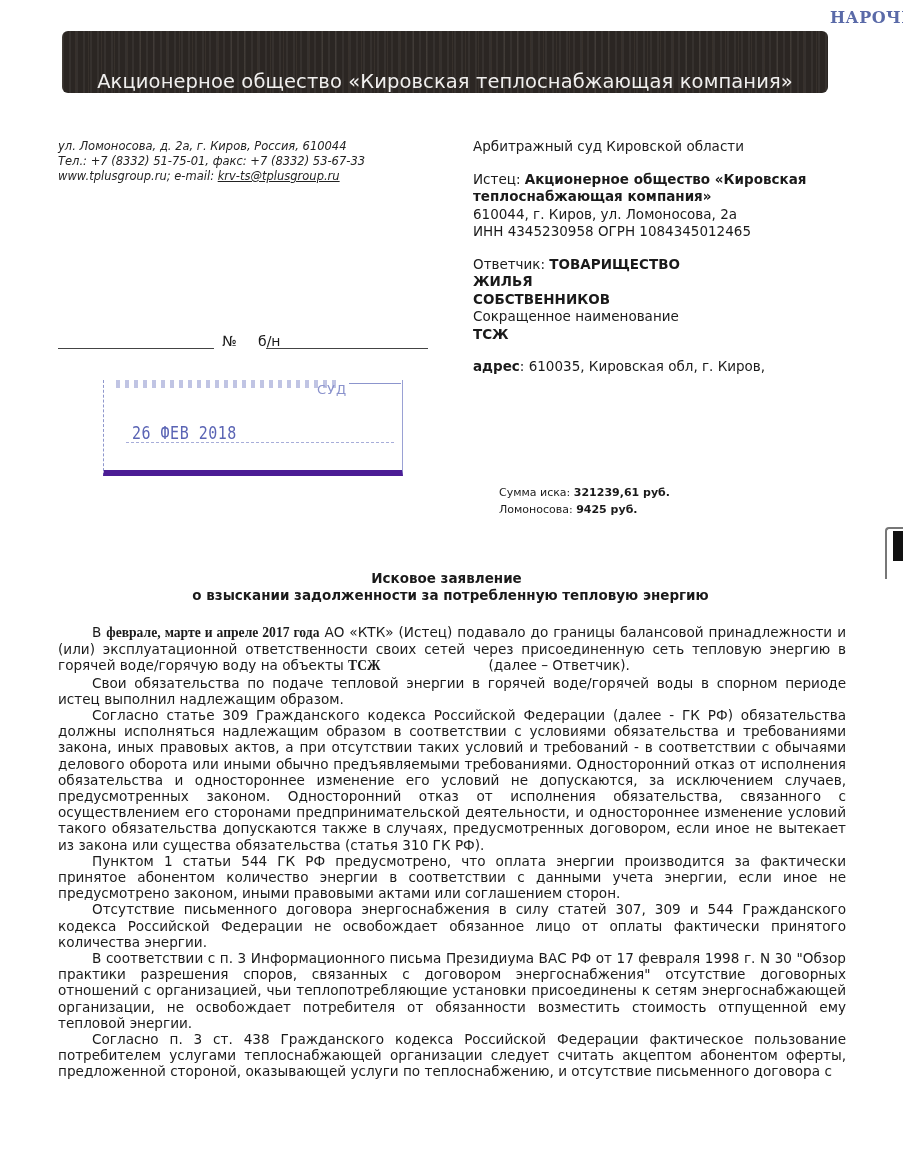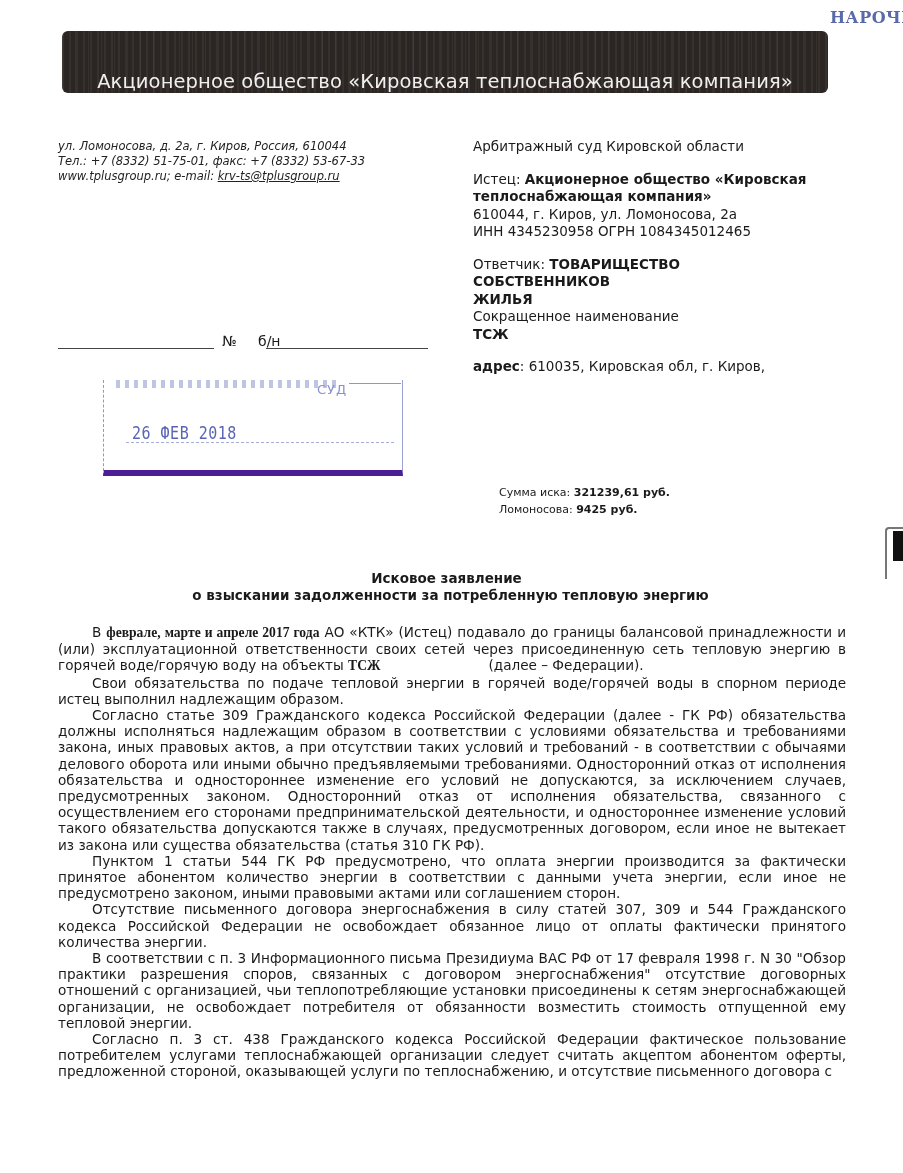--- a/index.html
+++ b/index.html
@@ -97,22 +97,22 @@
     <div>Арбитражный суд Кировской области</div>
   </div>
   <div class="blk">
     <div><span>Истец: </span><b>Акционерное общество «Кировская</b></div>
     <div><b>теплоснабжающая компания»</b></div>
     <div>610044, г. Киров, ул. Ломоносова, 2а</div>
     <div>ИНН 4345230958 ОГРН 1084345012465</div>
   </div>
   <div class="blk">
     <div><span>Ответчик: </span><b>ТОВАРИЩЕСТВО</b></div>
+    <div><b>ЖИЛЬЯ</b></div>
     <div><b>СОБСТВЕННИКОВ</b></div>
-    <div><b>ЖИЛЬЯ</b></div>
     <div>Сокращенное наименование</div>
     <div><b>ТСЖ</b></div>
   </div>
   <div><b>адрес</b><span>: 610035, Кировская обл, г. Киров,</span></div>
 </div>
 
 <div class="number-line">
   <div class="l1"></div>
   <span class="no">№</span>
   <span class="val">б/н</span>
@@ -131,21 +131,21 @@
   <div><span>Сумма иска: </span><b>321239,61 руб.</b></div>
   <div><span>Ломоносова: </span><b>9425 руб.</b></div>
 </div>
 
 <div class="title">
   <div class="t1">Исковое заявление</div>
   <div class="t2">о взыскании задолженности за потребленную тепловую энергию</div>
 </div>
 
 <div class="body-text">
-  <p><span>В </span><b>феврале, марте и апреле 2017 года</b><span> АО «КТК» (Истец) подавало до границы балансовой принадлежности и (или)  эксплуатационной ответственности своих сетей через присоединенную сеть тепловую энергию в горячей воде/горячую воду на объекты </span><b>ТСЖ</b><span style="white-space:pre">                         (далее – Федерации).</span></p>
+  <p><span>В </span><b>феврале, марте и апреле 2017 года</b><span> АО «КТК» (Истец) подавало до границы балансовой принадлежности и (или)  эксплуатационной ответственности своих сетей через присоединенную сеть тепловую энергию в горячей воде/горячую воду на объекты </span><b>ТСЖ</b><span style="white-space:pre">                         (далее – Ответчик).</span></p>
   <p>Свои обязательства по подаче тепловой энергии в горячей воде/горячей воды в спорном периоде истец выполнил надлежащим образом.</p>
   <p>Согласно статье 309 Гражданского кодекса Российской Федерации (далее - ГК РФ) обязательства должны исполняться надлежащим образом в соответствии с условиями обязательства и требованиями закона, иных правовых актов, а при отсутствии таких условий и требований - в соответствии с обычаями делового оборота или иными обычно предъявляемыми требованиями. Односторонний отказ от исполнения обязательства и одностороннее изменение его условий не допускаются, за исключением случаев, предусмотренных законом. Односторонний отказ от исполнения обязательства, связанного с осуществлением его сторонами предпринимательской деятельности, и одностороннее изменение условий такого обязательства допускаются также в случаях, предусмотренных договором, если иное не вытекает из закона или существа обязательства (статья 310 ГК РФ).</p>
   <p>Пунктом 1 статьи 544 ГК РФ предусмотрено, что оплата энергии производится за фактически принятое абонентом количество энергии в соответствии с данными учета энергии, если иное не предусмотрено законом, иными правовыми актами или соглашением сторон.</p>
   <p>Отсутствие письменного договора энергоснабжения в силу статей 307, 309 и 544 Гражданского кодекса Российской Федерации не освобождает обязанное лицо от оплаты фактически принятого количества энергии.</p>
   <p>В соответствии с п. 3 Информационного письма Президиума ВАС РФ от 17 февраля 1998 г. N 30 "Обзор практики разрешения споров, связанных с договором энергоснабжения" отсутствие договорных отношений с организацией, чьи теплопотребляющие установки присоединены к сетям энергоснабжающей организации, не освобождает потребителя от обязанности возместить стоимость отпущенной ему тепловой энергии.</p>
   <p>Согласно п. 3 ст. 438 Гражданского кодекса Российской Федерации фактическое пользование потребителем услугами теплоснабжающей организации следует считать акцептом абонентом оферты, предложенной стороной, оказывающей услуги по теплоснабжению, и отсутствие письменного договора с</p>
 </div>
 
 <div class="edge-mark"></div>
 

